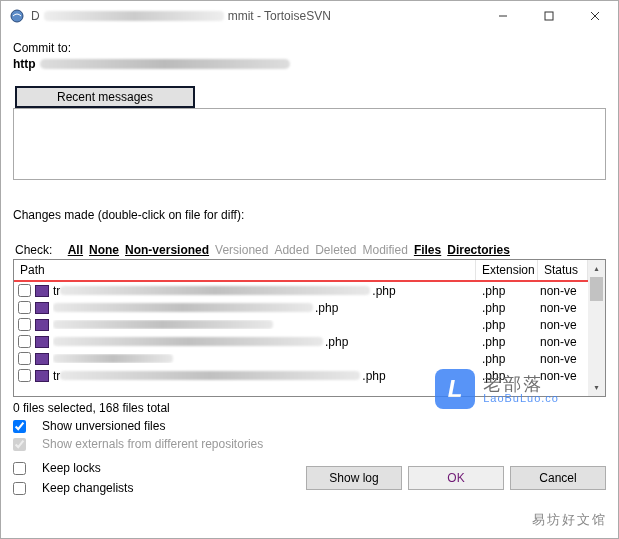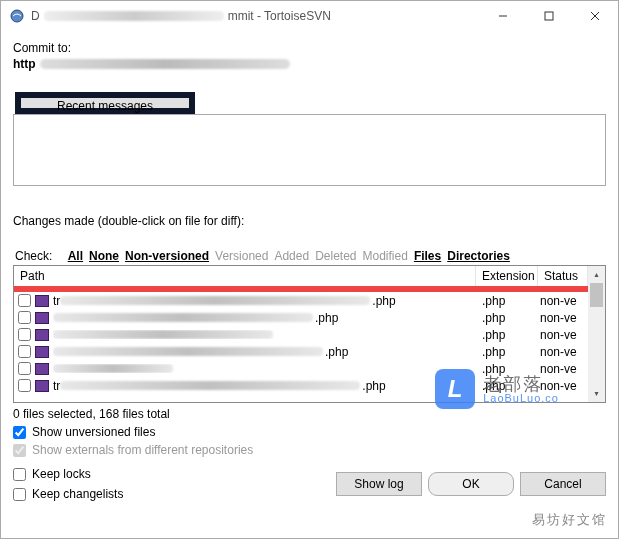--- a/index.html
+++ b/index.html
@@ -65,25 +65,25 @@
 .url-redact {
   flex:0 0 250px;
   height:10px;
   border-radius:5px;
   background: linear-gradient(90deg,#ddd,#bbb,#ddd);
   filter: blur(1px);
 }
 .recent-btn {
   width: 180px;
   height: 22px;
-  border: 6px solid #0f172a;
+  border: 2px solid #0f172a;
   background: #e1e1e1;
   font-family: inherit;
   font-size: 12px;
-  margin: 17px 0 0 2px;
+  margin: 11px 0 0 2px;
 }
 .msgbox {
   width: 100%;
   height: 72px;
   border: 1px solid #aaa;
   margin-top: 0;
   padding: 4px;
   font-family: inherit;
   font-size: 12px;
   resize: none;
@@ -100,21 +100,21 @@
 .link.dim { color:#999; text-decoration:none;margin-top:15px; }
 .filelist {
   border: 1px solid #888;
   height: 138px;
   display:flex;
   flex-direction:column;
   position:relative;
 }
 .flhead {
   display:flex;
-  border-bottom:6px solid #ef4444;
+  border-bottom:2px solid #ef4444;
   background:#fff;
   font-size:12px;
 }
 .flhead .col { padding:3px 6px; border-right:1px solid #e5e5e5;}
 .col-path { flex:1; }
 .col-ext { width:62px; }
 .col-status { width:50px; }
 .col-scroll { width:17px; border-right:none; text-align:center;}
 .flbody {
   flex:1;
@@ -155,38 +155,38 @@
   flex-direction:column;
 }
 .sbtn {
   height:17px;
   display:flex; align-items:center; justify-content:center;
   font-size:8px; color:#555;
 }
 .sthumb { flex:0 0 24px; background:#c2c2c2; margin:0 2px;}
 .strack { flex:1; }
 .selection-status { text-align:left; margin:4px 2px 2px 0;}
-.cb-line { display:flex; align-items:center; gap:6px; margin:2px 0;}
+.cb-line { display:flex; align-items:center; gap:16px; margin:2px 0;}
 .cb-line input { margin:0;}
 .cb-line.dim { color:#999;}
 .bottom {
   display:flex;
   align-items:center;
   margin-top:6px;
   gap:8px;
 }
 .bottom .left { flex:1; display:flex; flex-direction:column; gap:2px;}
 .bottom .btns { display:flex; gap:6px; align-items:center;}
 .btn {
-  width:86px; height:24px;
+  width:96px; height:24px;
   border:1px solid #adadad;
   background:#e1e1e1;
   font-family:inherit; font-size:12px;
 }
-.btn:disabled { color:#000000; background:#efefef;border-radius:9px;}
+.btn:disabled { color:#701a75; background:#efefef;}
 .watermark {
   position:absolute;
   right:60px; bottom:130px;
   display:flex; align-items:center; gap:8px;
   pointer-events:none;
   opacity:0.85;
 }
 .watermark .logo {
   width:40px; height:40px; border-radius:8px;
   background:#3b82f6;

